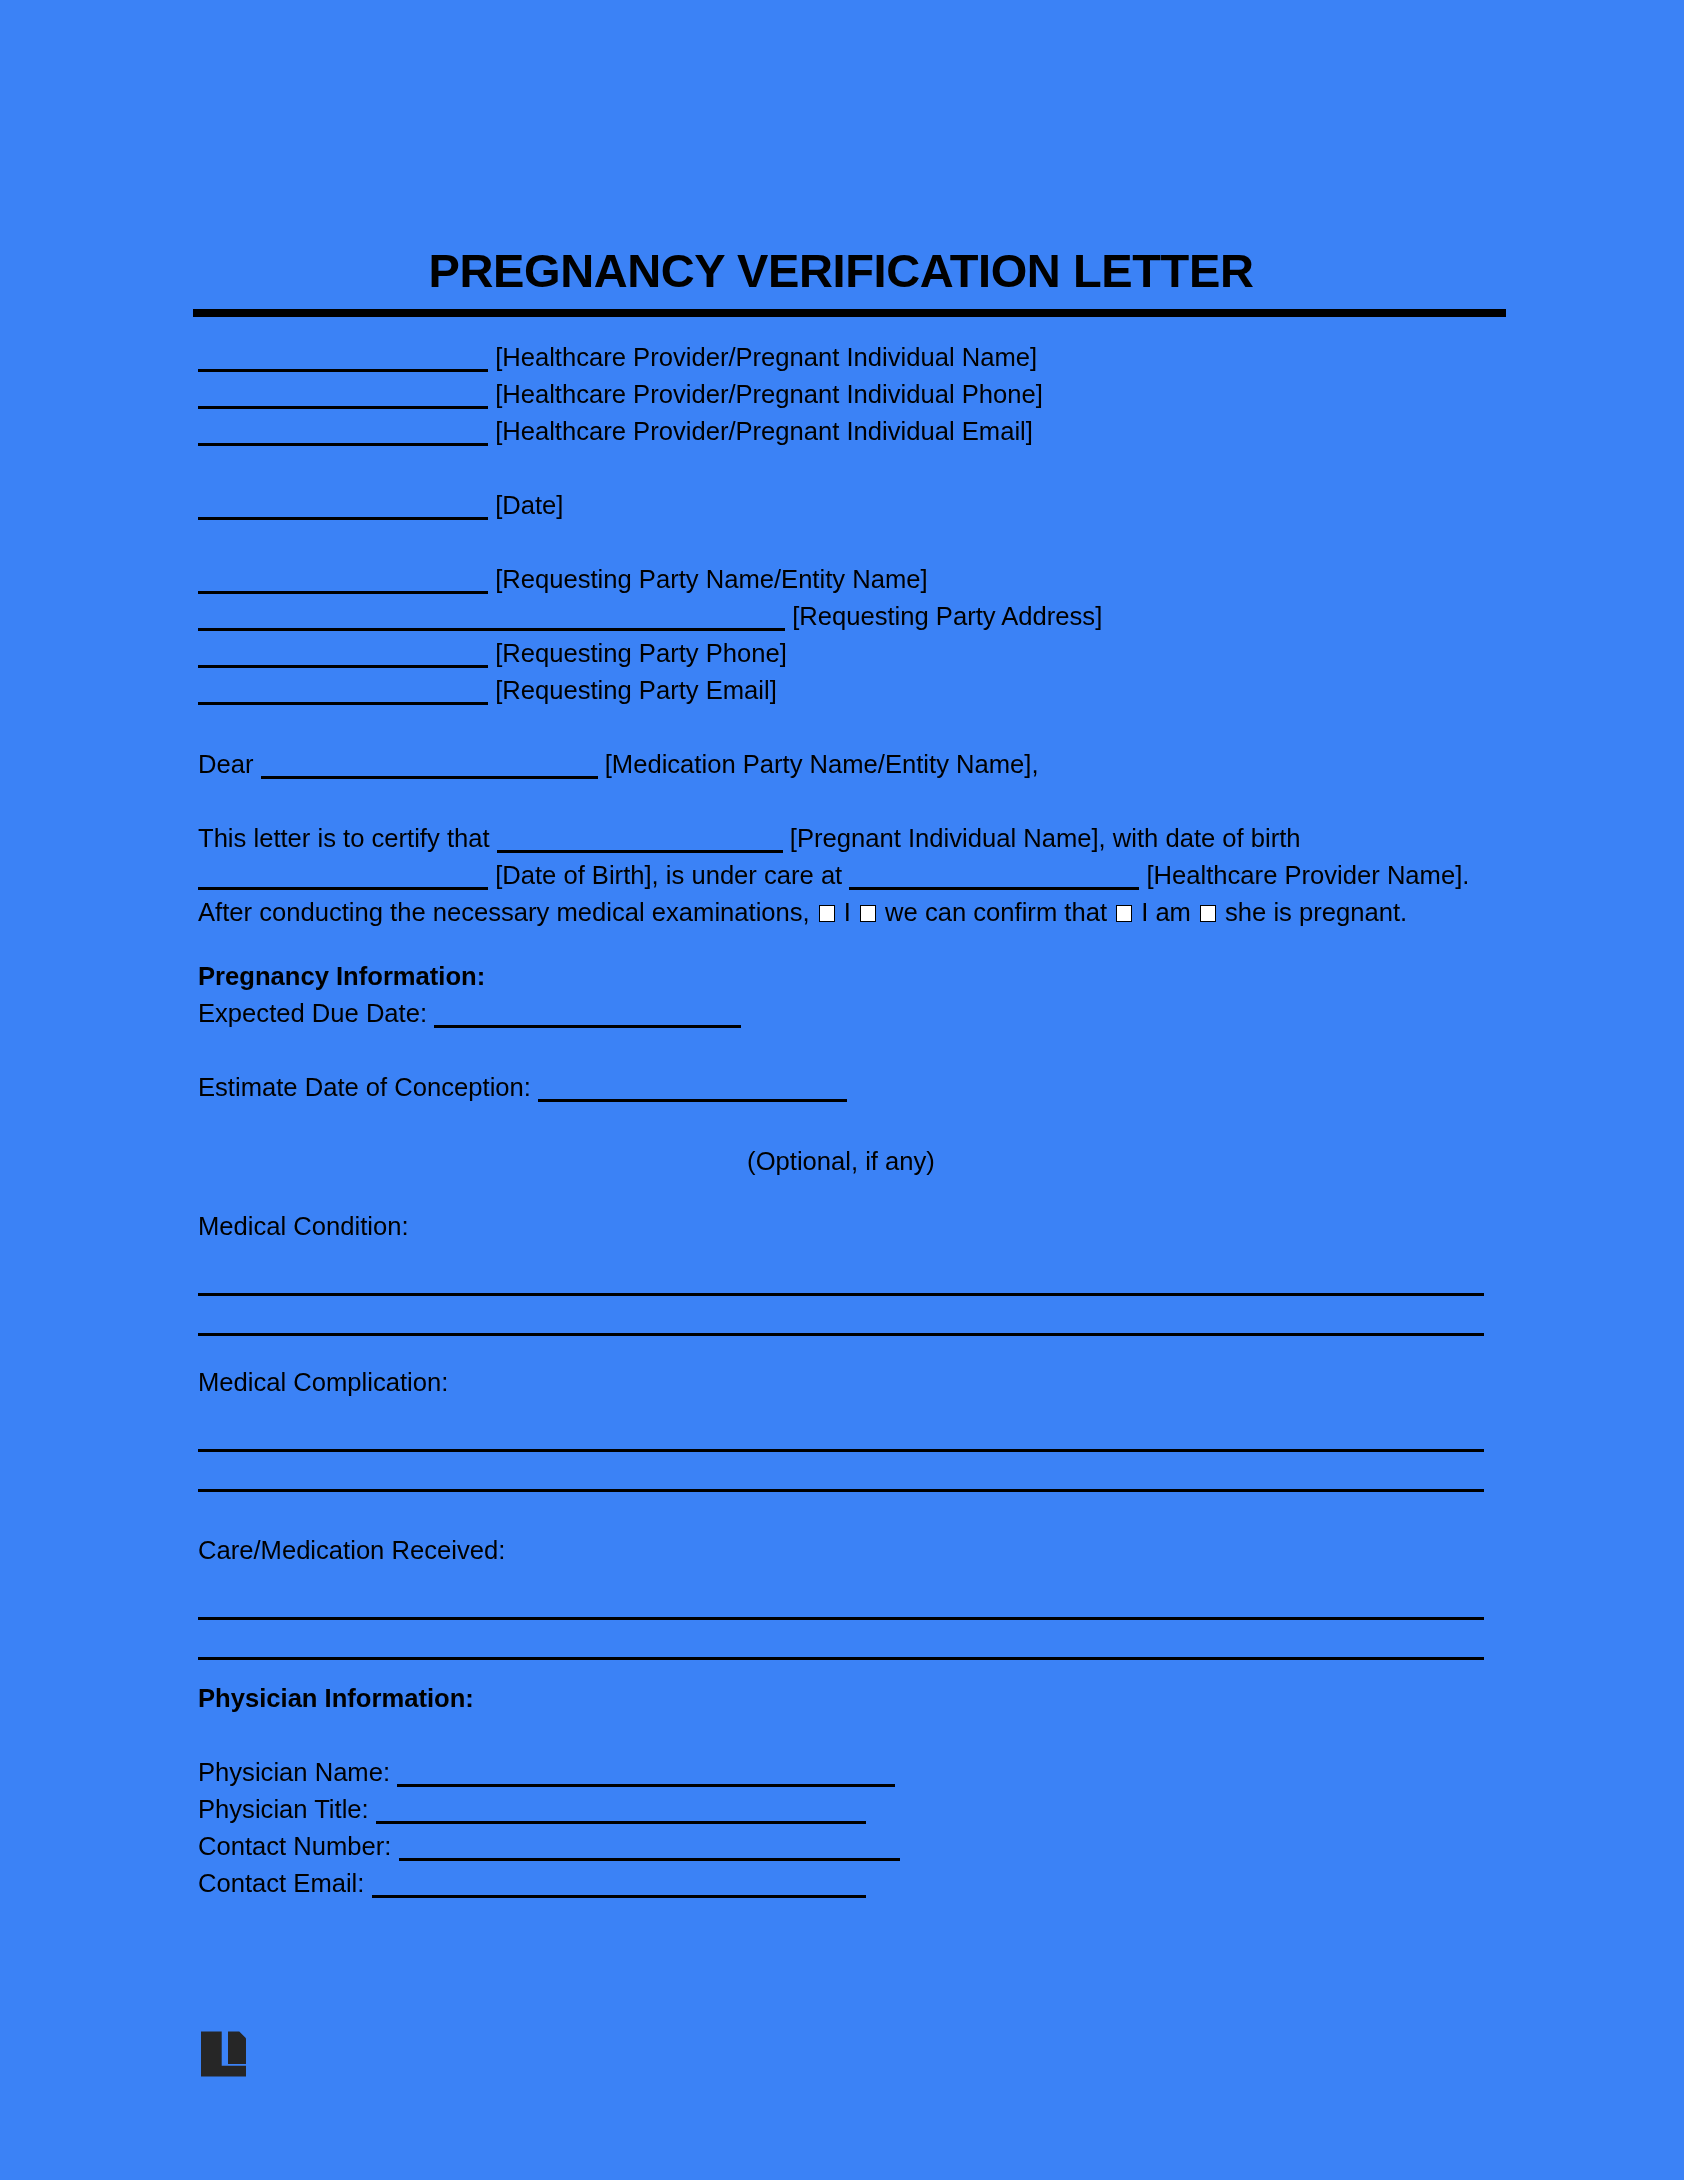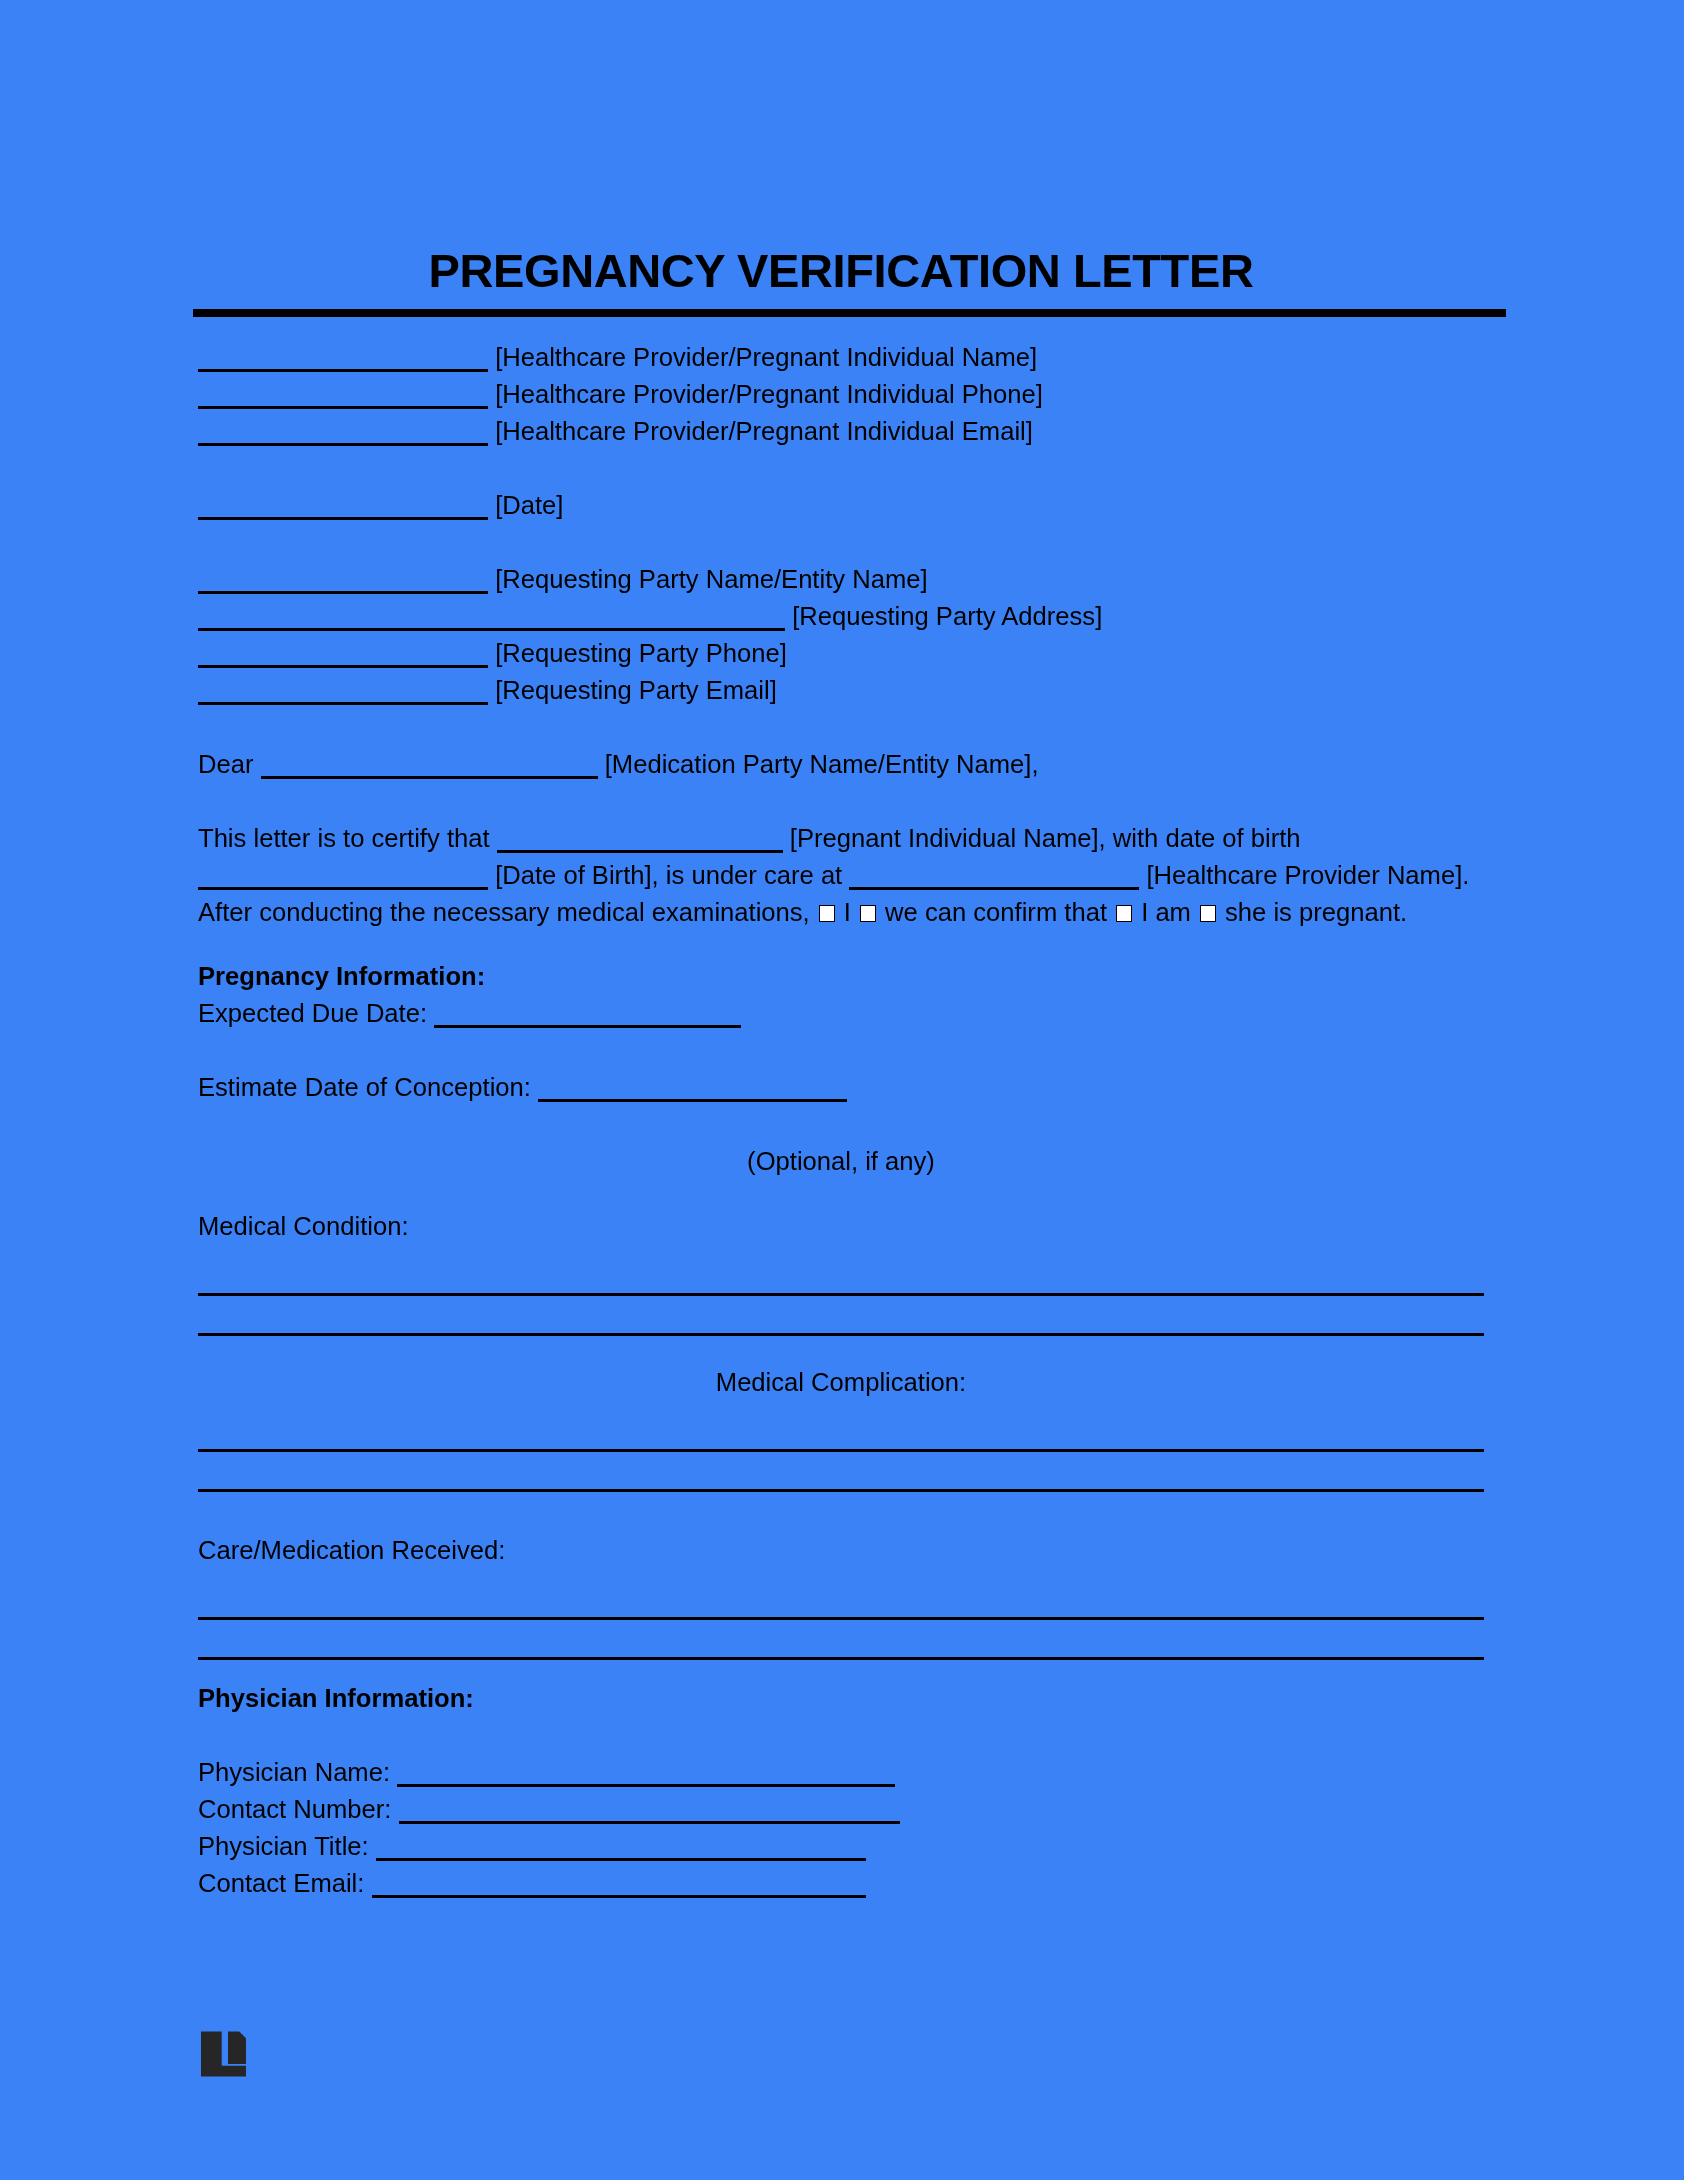--- a/index.html
+++ b/index.html
@@ -22,21 +22,21 @@
   .block-provider{margin-top:22px;}
   .row-date{margin-top:37px;}
   .block-requesting{margin-top:37px;}
   .row-salutation{margin-top:37px;}
   .para-certify{margin-top:37px;}
   .h2{font-weight:700;}
   .h2-pregnancy{margin-top:27px;}
   .row-conception{margin-top:37px;}
   .row-optional{margin-top:37px;text-align:center;}
   .row-medcond{margin-top:28px;}
-  .row-medcomp{margin-top:28px;text-align:center;}
+  .row-medcomp{margin-top:28px;}
   .row-care{margin-top:40px;}
   .h2-physician{margin-top:20.4px;}
   .row-physname{margin-top:37px;}
   .blank{
     display:inline-block;height:0;
     border-bottom:3.4px solid #000;
     vertical-align:-6px;
   }
   .w341{width:290px;} .w689{width:587px;} .w396{width:337px;}
   .w336{width:286px;} .w340{width:290px;}
@@ -148,26 +148,26 @@
     <div class="wline wline-first"></div>
     <div class="wline"></div>
 
     <div class="h2 h2-physician">Physician Information:</div>
 
     <div class="row row-physname">
       <span>Physician Name:</span>
       <span class="blank w585"></span>
     </div>
     <div class="row">
+      <span>Physician Title:</span>
+      <span class="blank w575"></span>
+    </div>
+    <div class="row">
       <span>Contact Number:</span>
       <span class="blank w588"></span>
-    </div>
-    <div class="row">
-      <span>Physician Title:</span>
-      <span class="blank w575"></span>
     </div>
     <div class="row">
       <span>Contact Email:</span>
       <span class="blank w580"></span>
     </div>
 
   </div>
 
   <svg class="logo" viewBox="0 0 50 50" xmlns="http://www.w3.org/2000/svg">
     <path d="M0 0 H23 V38 H50 V50 H0 Z" fill="#262626"></path>

